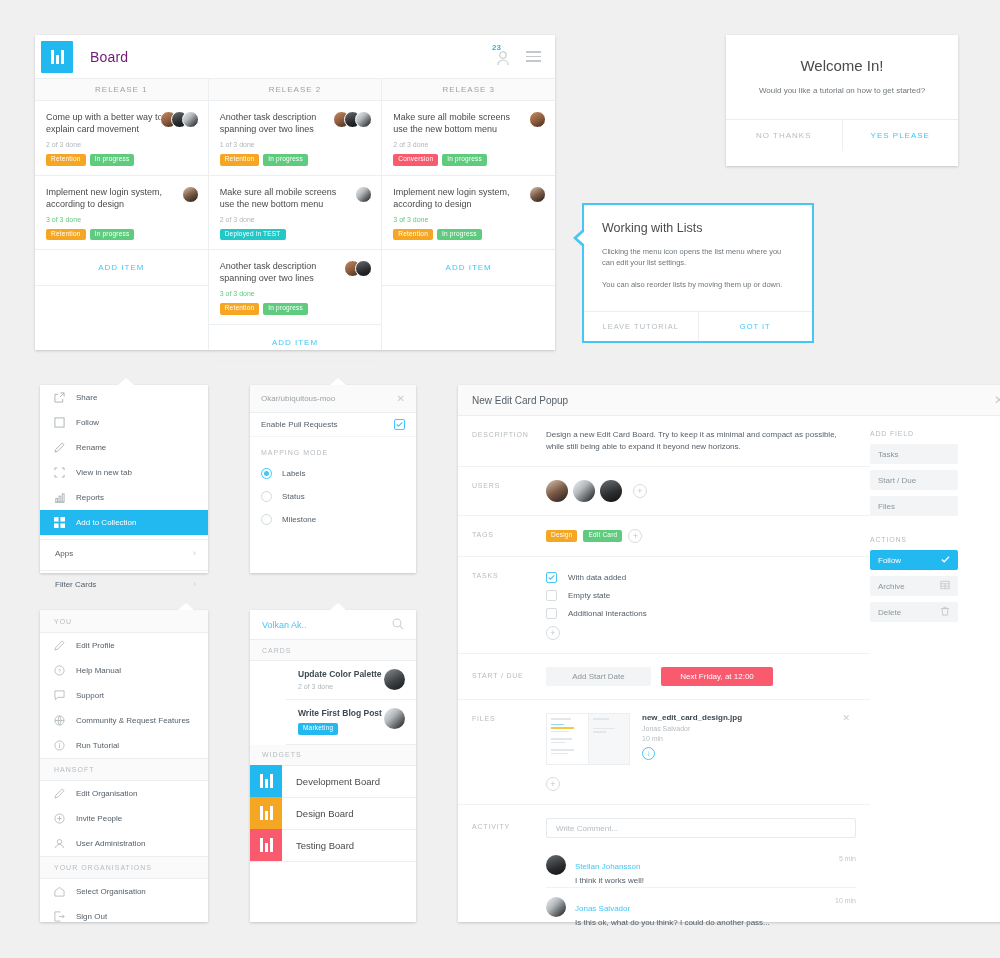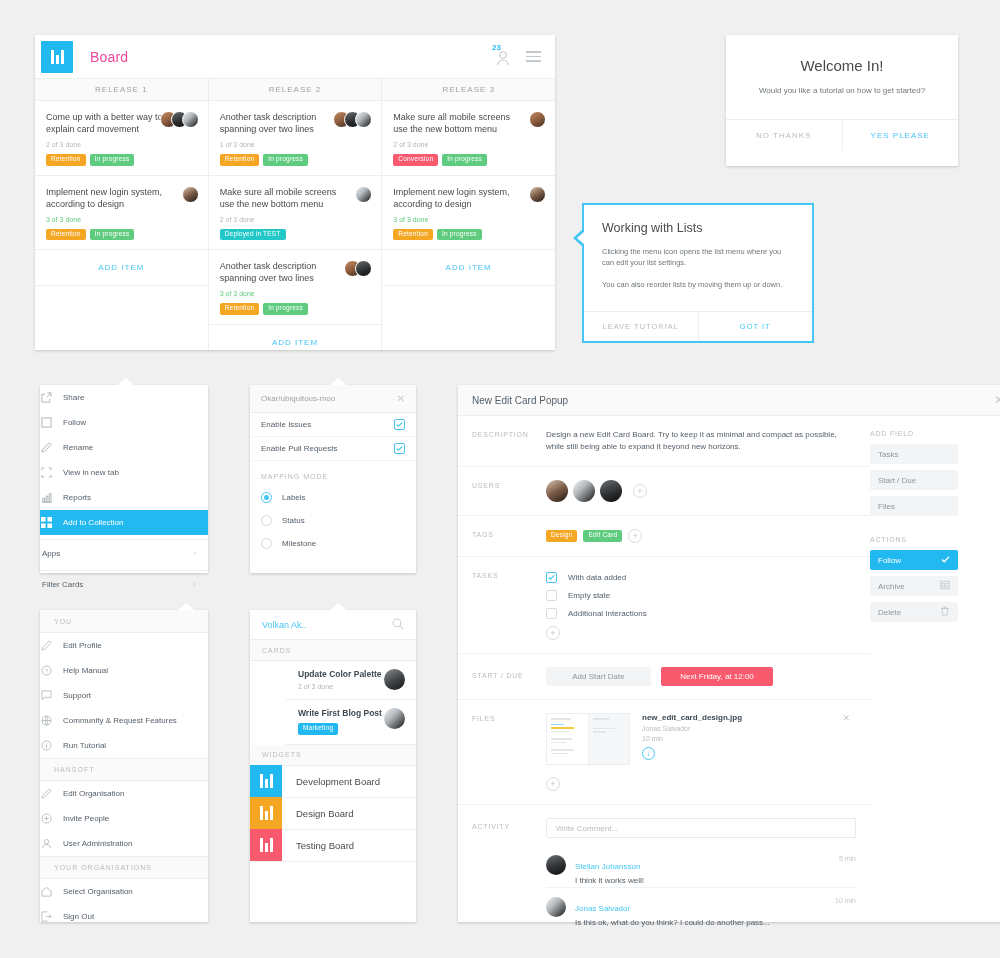--- a/index.html
+++ b/index.html
@@ -15,21 +15,21 @@
 
   
   #board { left:35px; top:35px; width:520px; height:315px; }
   .board-head { height:44px; display:flex; align-items:center; border-bottom:1px solid #eceff1; }
   .logo-sq { width:32px; height:32px; background:#22b8f0; margin-left:6px; display:flex; align-items:center; justify-content:center; border-radius:1px;}
   .logo-bars { display:flex; align-items:flex-end; gap:2px; height:14px; }
   .logo-bars i { display:block; width:3px; background:#fff; }
   .logo-bars i:nth-child(1){ height:14px; }
   .logo-bars i:nth-child(2){ height:9px; }
   .logo-bars i:nth-child(3){ height:14px; }
-  .board-title { font-size:14px; color:#ec4899; margin-left:17px; letter-spacing:.2px;}
+  .board-title { font-size:14px; color:#701a75; margin-left:17px; letter-spacing:.2px;}
   .board-head-right { margin-left:auto; display:flex; align-items:center; gap:12px; padding-right:14px; }
   .notif { position:relative; width:18px; height:20px; }
   .notif .cnt { position:absolute; top:-4px; left:-4px; font-size:8px; color:#22b8f0; font-weight:bold;}
   .hamb { display:flex; flex-direction:column; gap:3px; width:15px; }
   .hamb i { display:block; height:1.5px; background:#c2c8cc; }
 
   .cols { display:flex; height:271px; }
   .col { flex:1; border-right:1px solid #eceff1; background:#fff; }
   .col:last-child { border-right:none; }
   .col-head { height:22px; background:#fafafa; display:flex; align-items:center; justify-content:center;
@@ -67,21 +67,21 @@
   .t-actions { display:flex; border-top:1px solid #eceff1; height:30px; position:absolute; bottom:0; left:0; right:0;}
   .t-actions div { flex:1; display:flex; align-items:center; justify-content:center; font-size:7.5px; letter-spacing:1px;}
   .t-actions .neutral { color:#b6bcc0; border-right:1px solid #eceff1; }
   .t-actions .primary { color:#45c6f5; }
 
   
   .caret-up { position:absolute; top:-7px; width:0;height:0;
      border-left:8px solid transparent; border-right:8px solid transparent; border-bottom:7px solid #fff;}
   #menu1 { left:40px; top:385px; width:168px; height:188px; }
   #menu1 .caret-up { left:78px; }
-  .m-item { display:flex; align-items:center; height:25px; padding:0 0 0 1px; font-size:8px; color:#55606a; }
+  .m-item { display:flex; align-items:center; height:25px; padding:0 0 0 14px; font-size:8px; color:#55606a; }
   .m-item .ico { width:22px; display:flex; align-items:center; color:#9aa3a8; }
   .m-item.sel { background:#22b8f0; color:#fff; }
   .m-item.sel .ico { color:#fff; }
   .m-divider { height:1px; background:#eceff1; margin-top:4px; }
   .m-item.chev { justify-content:space-between; padding-right:12px; height:26px;}
   .m-item.chev .lbl { padding-left:1px; }
   .chev-r { color:#c6ccd0; font-size:9px; }
 
   #menu2 { left:250px; top:385px; width:166px; height:188px; }
   #menu2 .caret-up { left:80px; }
@@ -389,28 +389,20 @@
   </div>
 </div>
 
 <div class="panel" id="menu2">
   <div class="caret-up"></div>
   <div class="m2-head">
     <span class="ttl">Okar/ubiquitous-moo</span>
     <span class="x">✕</span>
   </div>
   <div class="m2-row">
-    <span>Enable Issues</span>
-    <span class="cbox">
-      <svg viewBox="0 0 10 10">
-          <path d="M1 5l2.5 2.5L9 2" stroke="#45c6f5" stroke-width="1.6" fill="none"></path>
-        </svg>
-    </span>
-  </div>
-  <div class="m2-row">
     <span>Enable Pull Requests</span>
     <span class="cbox">
       <svg viewBox="0 0 10 10">
           <path d="M1 5l2.5 2.5L9 2" stroke="#45c6f5" stroke-width="1.6" fill="none"></path>
         </svg>
     </span>
   </div>
   <div class="m2-sec">MAPPING MODE</div>
   <div class="m2-radio">
     <span class="radio on">

